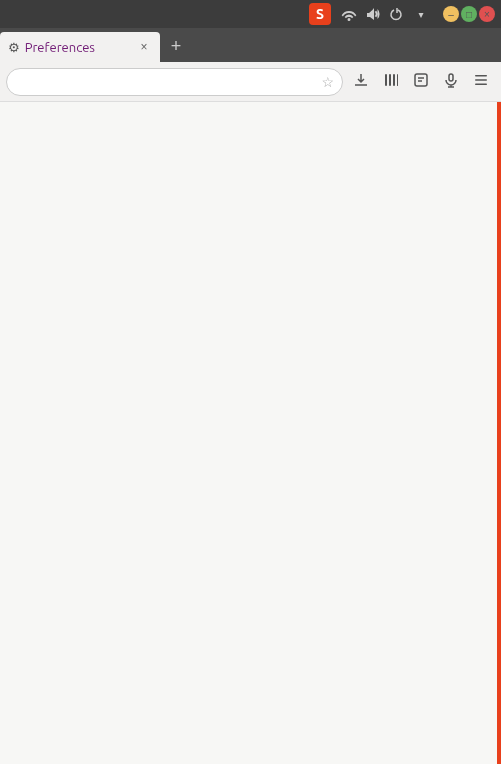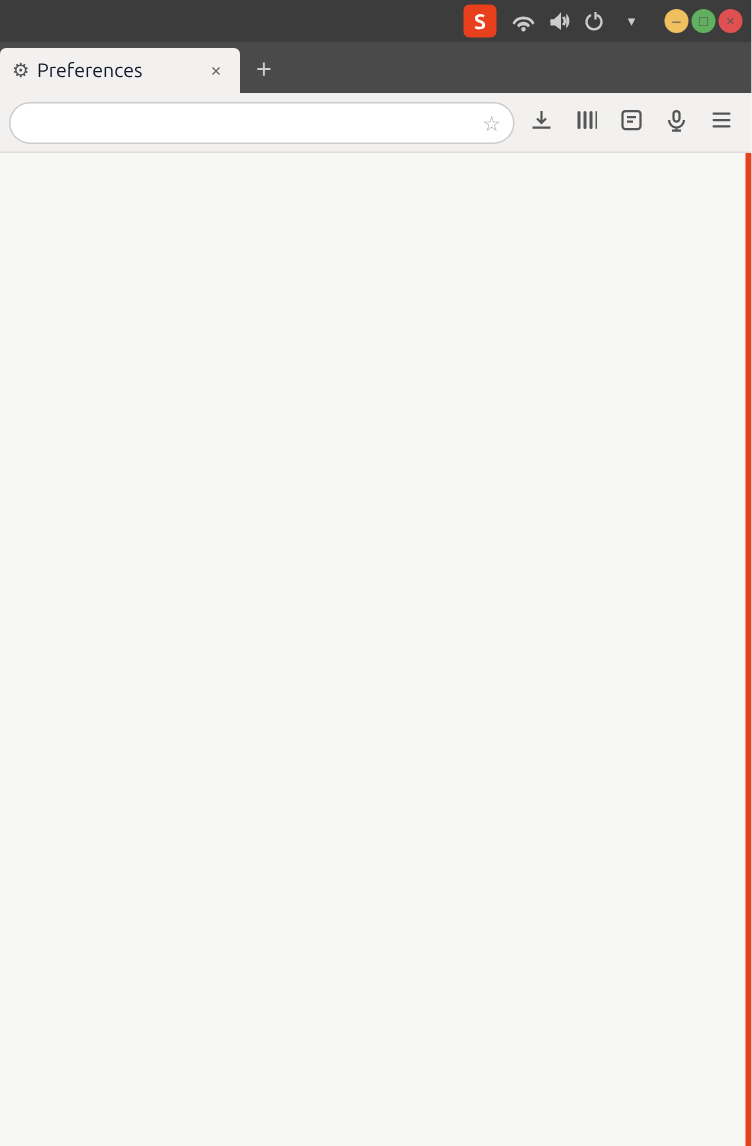--- a/index.html
+++ b/index.html
@@ -107,21 +107,21 @@
       position: relative;
     }
 
     .tab-icon {
       color: #555;
       font-size: 13px;
     }
 
     .tab-label {
       font-size: 13px;
-      color: #0f172a;
+      color: #701a75;
       flex: 1;
       white-space: nowrap;
       overflow: hidden;
       text-overflow: ellipsis;
     }
 
     .tab-close {
       width: 16px;
       height: 16px;
       border-radius: 50%;

